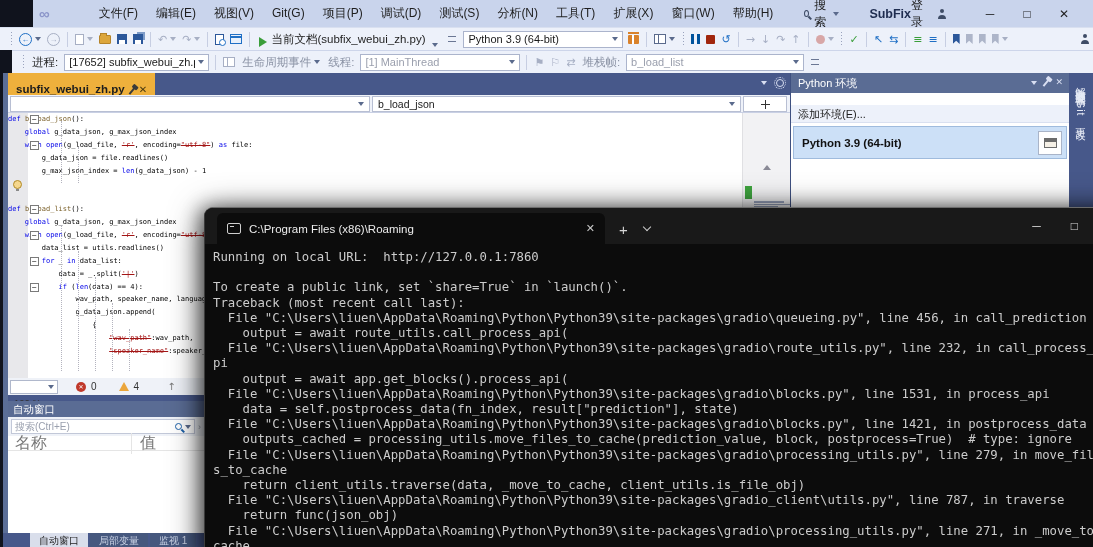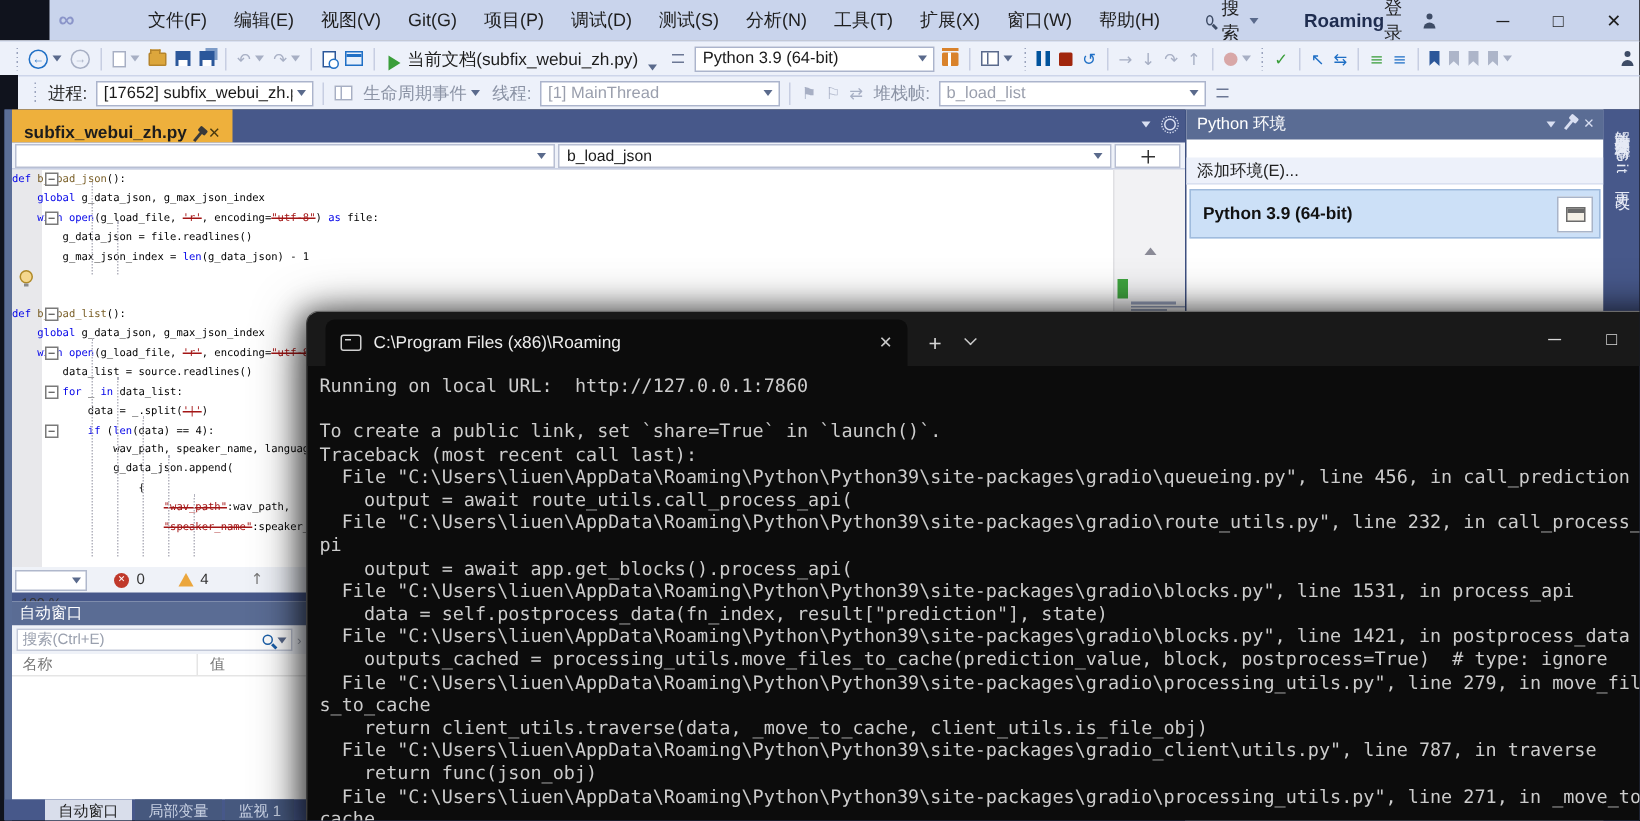--- a/index.html
+++ b/index.html
@@ -132,21 +132,21 @@
 
   
   #autos { position:absolute; left:8px; top:401px; width:196px; height:132px; background:#FFF; }
   #autos-title { height:16px; background:#5A6C94; color:#FFF; font-size:10.5px; line-height:16px; padding-left:5px; }
   #autos-search { height:19px; background:#EFF2F8; display:flex; align-items:center; padding:2px 3px; gap:3px; }
   #autos-input-wrap { flex:1; height:15px; background:#FFF; border:1px solid #C2C8D8; display:flex; align-items:center; padding:0 3px; gap:3px; }
   #autos-input { flex:1; border:none; outline:none; font-size:10px; color:#333; min-width:0; background:transparent; }
   #autos-input::placeholder { color:#9AA0AE; }
   .mini-caret { width:0; height:0; border-left:3px solid transparent; border-right:3px solid transparent; border-top:4px solid #5A6A8C; }
   #autos-overflow { font-size:9px; color:#9AA0AE; }
-  #autos-header { height:15px; border-bottom:1px solid #E5E5E5; display:flex; font-size:10px; color:#777; align-items:center; }
+  #autos-header { height:15px; border-bottom:1px solid #E5E5E5; display:flex; font-size:16px; color:#777; align-items:center; }
   #autos-col1 { width:124px; padding-left:7px; border-right:1px solid #E5E5E5; }
   #autos-col2 { padding-left:8px; }
 
   
   #btabs { position:absolute; left:3px; top:533px; width:1090px; height:14px; display:flex; padding-left:27px; gap:2px; background:#47588A; }
   .btab { font-size:10px; padding:1px 9px 0; color:#C9D2E4; background:#46587E; white-space:nowrap; }
   .btab.active { background:#D9DEEB; color:#1E1E1E; }
 
   
   #pyenv { position:absolute; left:790px; top:73px; width:279px; height:474px; background:#FFF; border-left:1px solid #3E5080; }
@@ -199,21 +199,21 @@
       <span class="menu-item">扩展(X)</span>
       <span class="menu-item">窗口(W)</span>
       <span class="menu-item">帮助(H)</span>
     </nav>
   <span class="vdiv"></span>
   <div id="search-box">
     <span class="i-mag dark"></span>
     <span id="search-label">搜索</span>
     <span class="mini-caret"></span>
   </div>
-  <span id="app-title">Roaming</span>
+  <span id="app-title">SubFix</span>
   <div id="title-right">
     <span id="signin-label">登录</span>
     <span class="i-person"></span>
     <div id="win-controls">
       <span class="win-btn">─</span>
       <span class="win-btn">□</span>
       <span class="win-btn">✕</span>
     </div>
   </div>
 </div>
@@ -413,21 +413,21 @@
       <div class="cl"><span class="fold on"></span><span class="ct"><k>def</k> <f>b_load_json</f>():</span></div>
       <div class="cl"><span class="fold"></span><span class="ct">    <k>global</k> g_data_json, g_max_json_index</span></div>
       <div class="cl"><span class="fold on"></span><span class="ct">    <k>with</k> <k>open</k>(g_load_file, <s>'r'</s>, encoding=<s>"utf-8"</s>) <k>as</k> file:</span></div>
       <div class="cl"><span class="fold"></span><span class="ct">        g_data_json = file.readlines()</span></div>
       <div class="cl"><span class="fold"></span><span class="ct">        g_max_json_index = <k>len</k>(g_data_json) - 1</span></div>
       <div class="cl"><span class="fold"></span><span class="ct"></span></div>
       <div class="cl"><span class="fold"></span><span class="ct"></span></div>
       <div class="cl"><span class="fold on"></span><span class="ct"><k>def</k> <f>b_load_list</f>():</span></div>
       <div class="cl"><span class="fold"></span><span class="ct">    <k>global</k> g_data_json, g_max_json_index</span></div>
       <div class="cl"><span class="fold on"></span><span class="ct">    <k>with</k> <k>open</k>(g_load_file, <s>'r'</s>, encoding=<s>"utf-8"</s>) <k>as</k> source:</span></div>
-      <div class="cl"><span class="fold"></span><span class="ct">        data_list = source.readlines()</span></div>
+      <div class="cl"><span class="fold"></span><span class="ct">        data_list = utils.readlines()</span></div>
       <div class="cl"><span class="fold on"></span><span class="ct">        <k>for</k> _ <k>in</k> data_list:</span></div>
       <div class="cl"><span class="fold"></span><span class="ct">            data = _.split(<s>'|'</s>)</span></div>
       <div class="cl"><span class="fold on"></span><span class="ct">            <k>if</k> (<k>len</k>(data) == 4):</span></div>
       <div class="cl"><span class="fold"></span><span class="ct">                wav_path, speaker_name, language, text = data</span></div>
       <div class="cl"><span class="fold"></span><span class="ct">                g_data_json.append(</span></div>
       <div class="cl"><span class="fold"></span><span class="ct">                    {</span></div>
       <div class="cl"><span class="fold"></span><span class="ct">                        <s>"wav_path"</s>:wav_path,</span></div>
       <div class="cl"><span class="fold"></span><span class="ct">                        <s>"speaker_name"</s>:speaker_name,</span></div>
     </div>
   <div id="guides">

